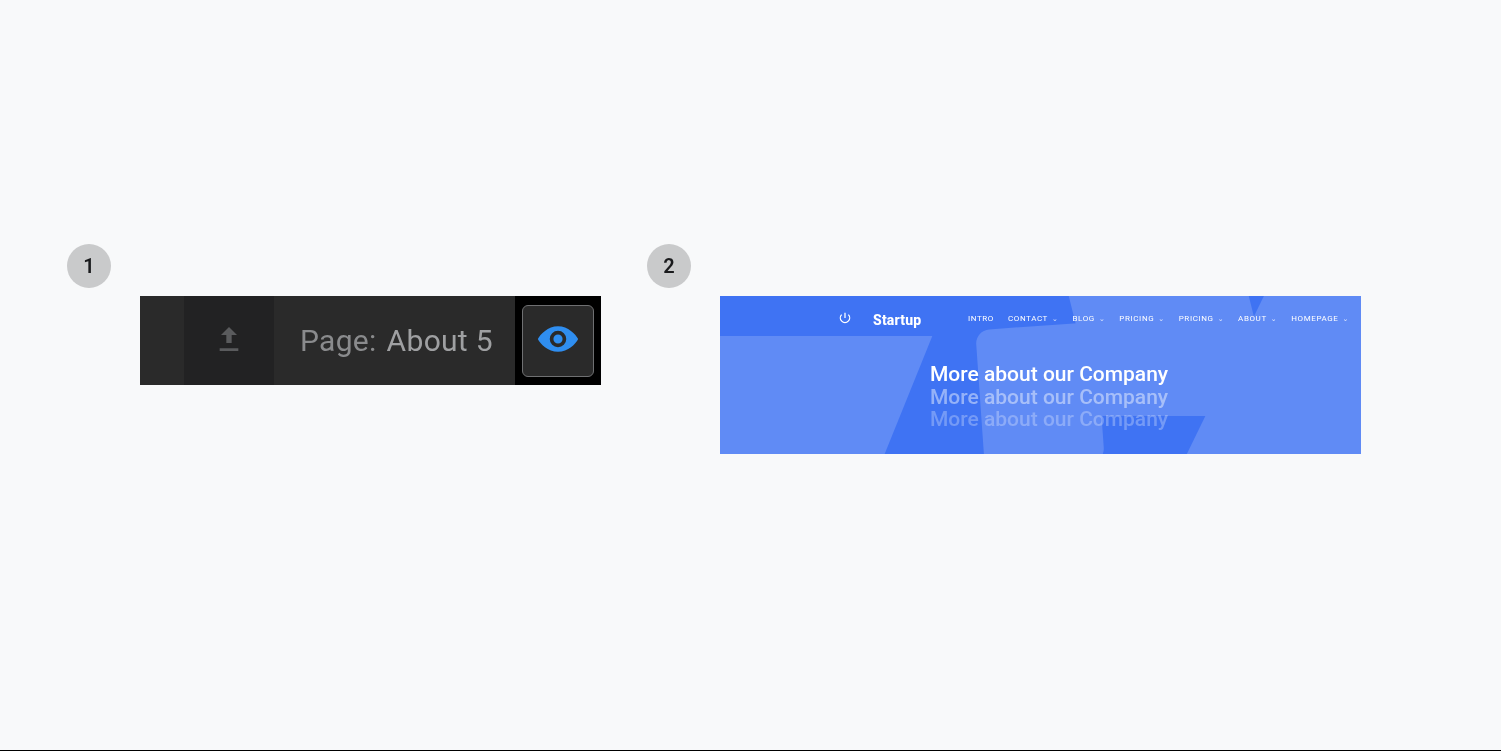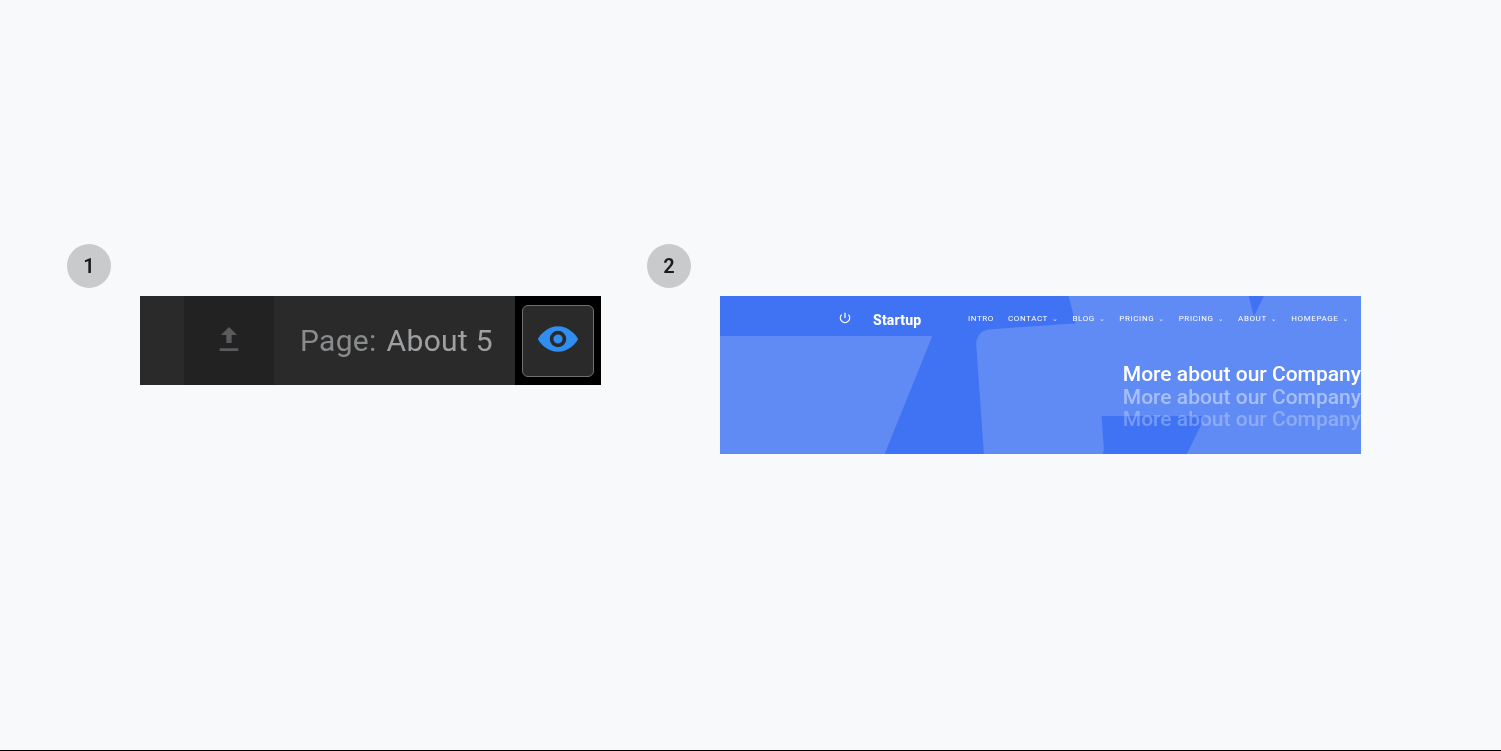--- a/index.html
+++ b/index.html
@@ -142,21 +142,20 @@
   }
   .hero .menu-item .chev {
     font-size: 7px;
     opacity: .8;
   }
 
   .hero .headings {
     position: relative;
     margin-top: 40px;
     margin-left: 210px;
-    text-align: right;
   }
   .hero .headings .h { font-weight: 500; font-size: 21px; line-height: 1.08; }
   .hero .headings .h1 { color: #fff; }
   .hero .headings .h2 { color: rgba(255,255,255,.45); }
   .hero .headings .h3 { color: rgba(255,255,255,.28); }
 </style>
 </head>
 <body>
 
 <div class="step-badge badge-1">1</div>

